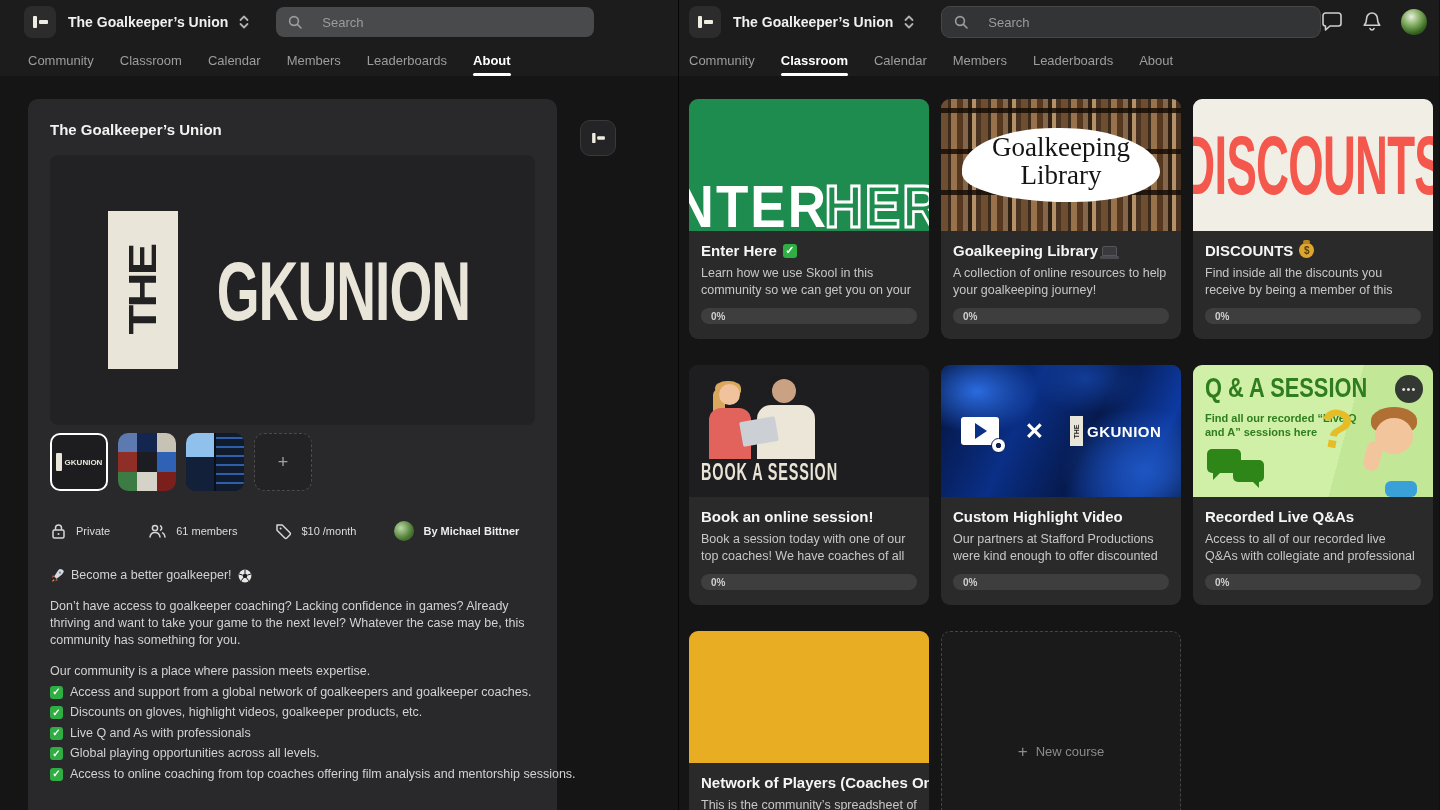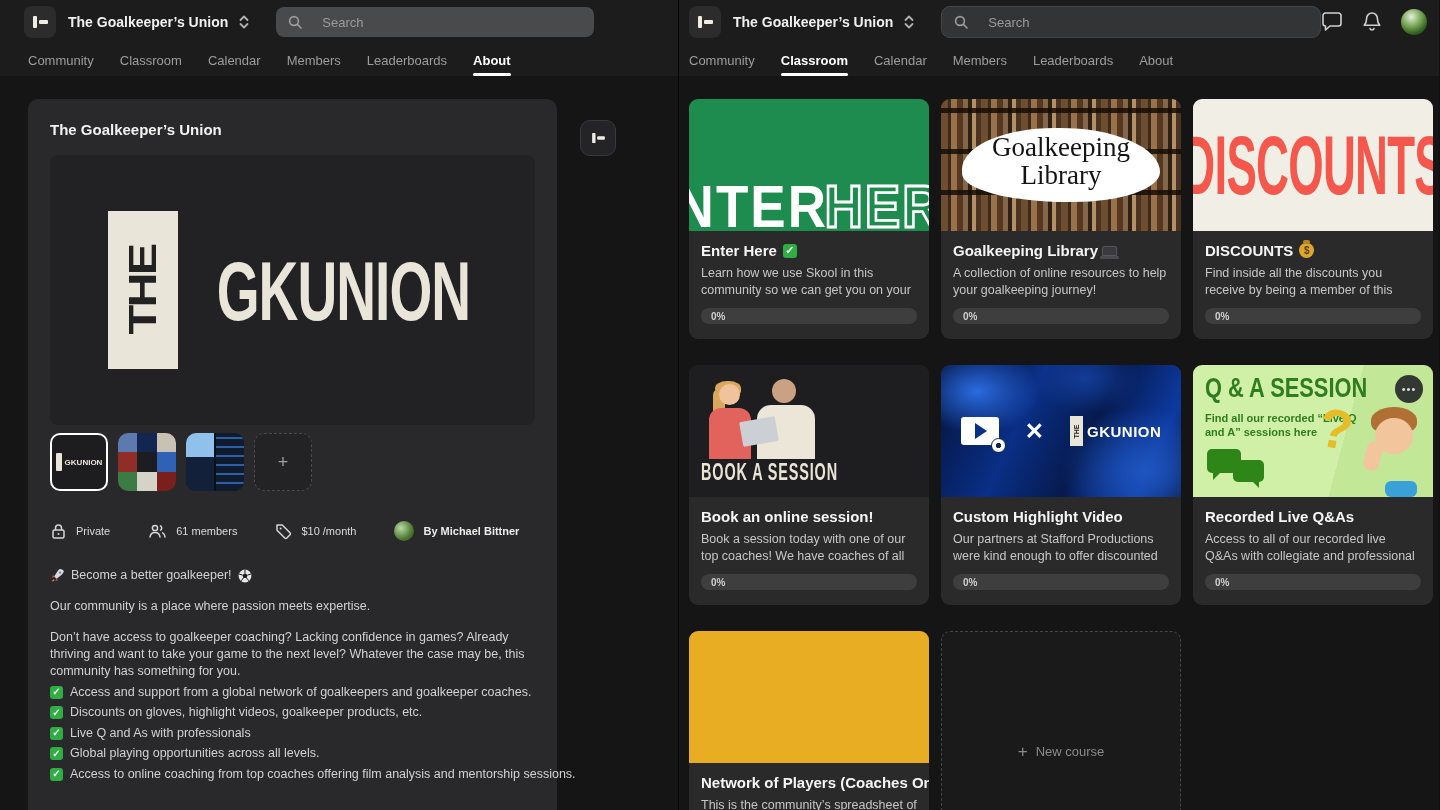--- a/index.html
+++ b/index.html
@@ -283,22 +283,22 @@
               <path d="M2.2 13.8l1.8-1.8.9.9-1.8 1.8z" fill="#e89a3c"></path>
             </svg>
             <span>Become a better goalkeeper!</span>
             <svg width="14" height="14" viewBox="0 0 14 14">
               <circle cx="7" cy="7" r="6.4" fill="#e8e8e8"></circle>
               <path d="M7 4.2 9.6 6l-1 3H5.4l-1-3z" fill="#1c1c1c"></path>
               <path d="M7 .6v3.6M9.6 6l3.4-1M8.6 9l2.2 2.8M5.4 9 3.2 11.8M4.4 6 1 5" stroke="#1c1c1c" stroke-width="1"></path>
             </svg>
           </div>
           <div>
+              <p>Don’t have access to goalkeeper coaching? Lacking confidence in games? Already thriving and want to take your game to the next level? Whatever the case may be, this community has something for you.</p>
               <p>Our community is a place where passion meets expertise.</p>
-              <p>Don’t have access to goalkeeper coaching? Lacking confidence in games? Already thriving and want to take your game to the next level? Whatever the case may be, this community has something for you.</p>
             </div>
           <div class="benefits">
               <div class="benefit">
                 <span class="check-ico">✓</span>
                 <span>Access and support from a global network of goalkeepers and goalkeeper coaches.</span>
               </div>
               <div class="benefit">
                 <span class="check-ico">✓</span>
                 <span>Discounts on gloves, highlight videos, goalkeeper products, etc.</span>
               </div>

